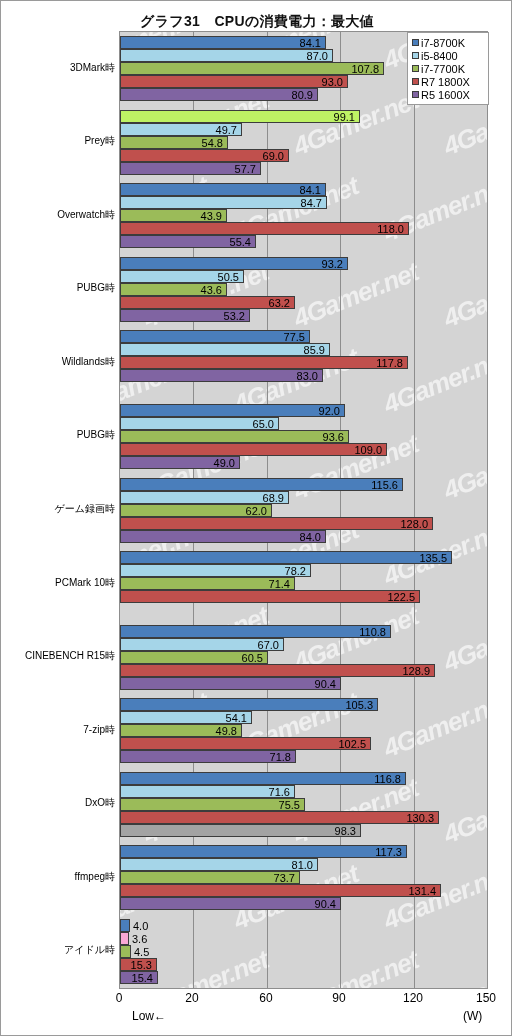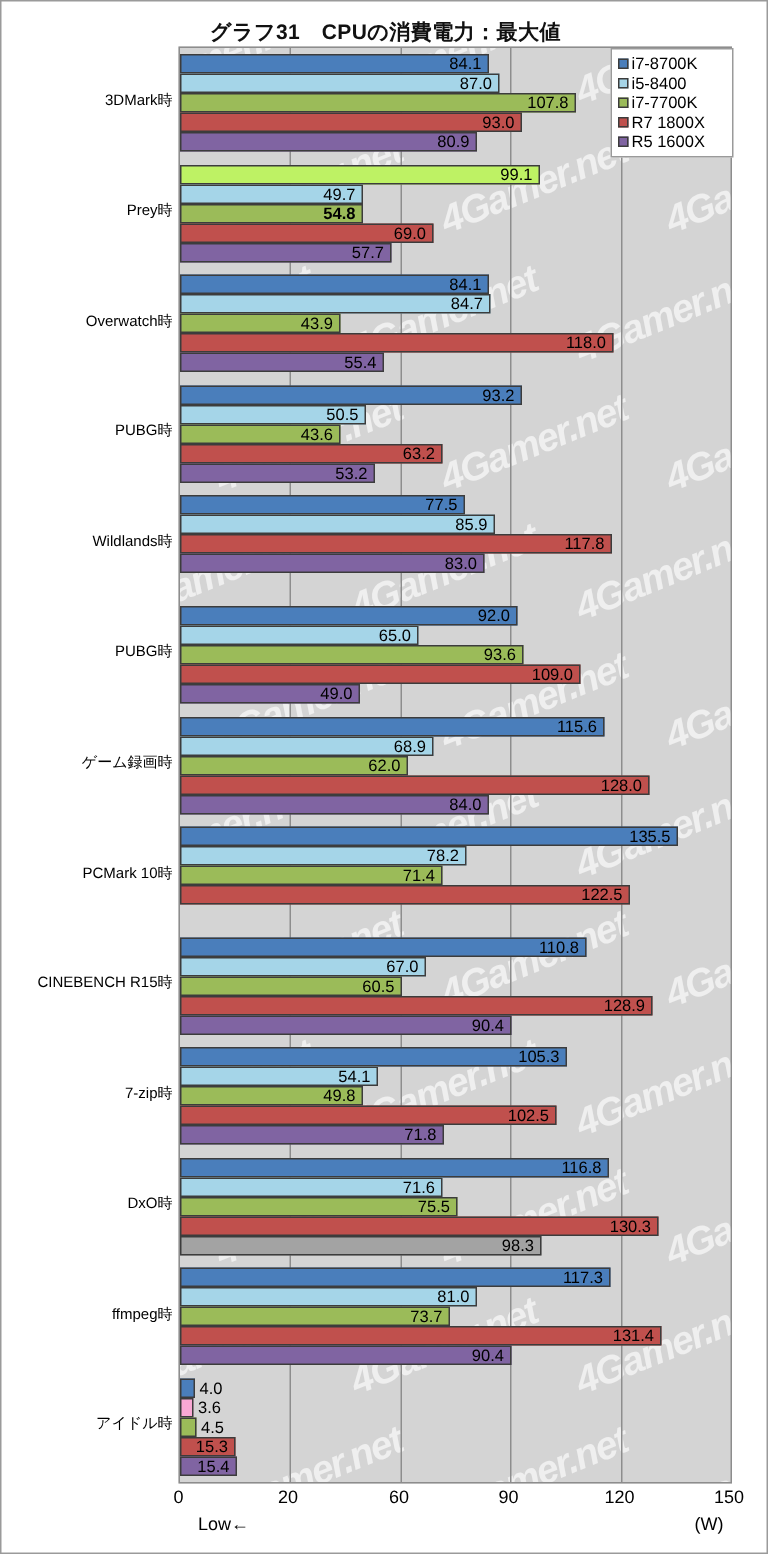--- a/index.html
+++ b/index.html
@@ -211,21 +211,21 @@
             <div class="bar" style="width: 240px; background: #bef264;">
               <div class="barlabel inside">99.1</div>
             </div>
           </div>
           <div class="barrow">
             <div class="bar" style="width: 122px; background: rgb(165, 213, 232);">
               <div class="barlabel inside">49.7</div>
             </div>
           </div>
           <div class="barrow">
-            <div class="bar" style="width: 122px; background: rgb(155, 187, 89); font-weight: bold;">
+            <div class="bar" style="width: 108px; background: rgb(155, 187, 89);">
               <div class="barlabel inside">54.8</div>
             </div>
           </div>
           <div class="barrow">
             <div class="bar" style="width: 169px; background: rgb(192, 80, 77);">
               <div class="barlabel inside">69.0</div>
             </div>
           </div>
           <div class="barrow">
             <div class="bar" style="width: 141px; background: rgb(128, 100, 162);">

